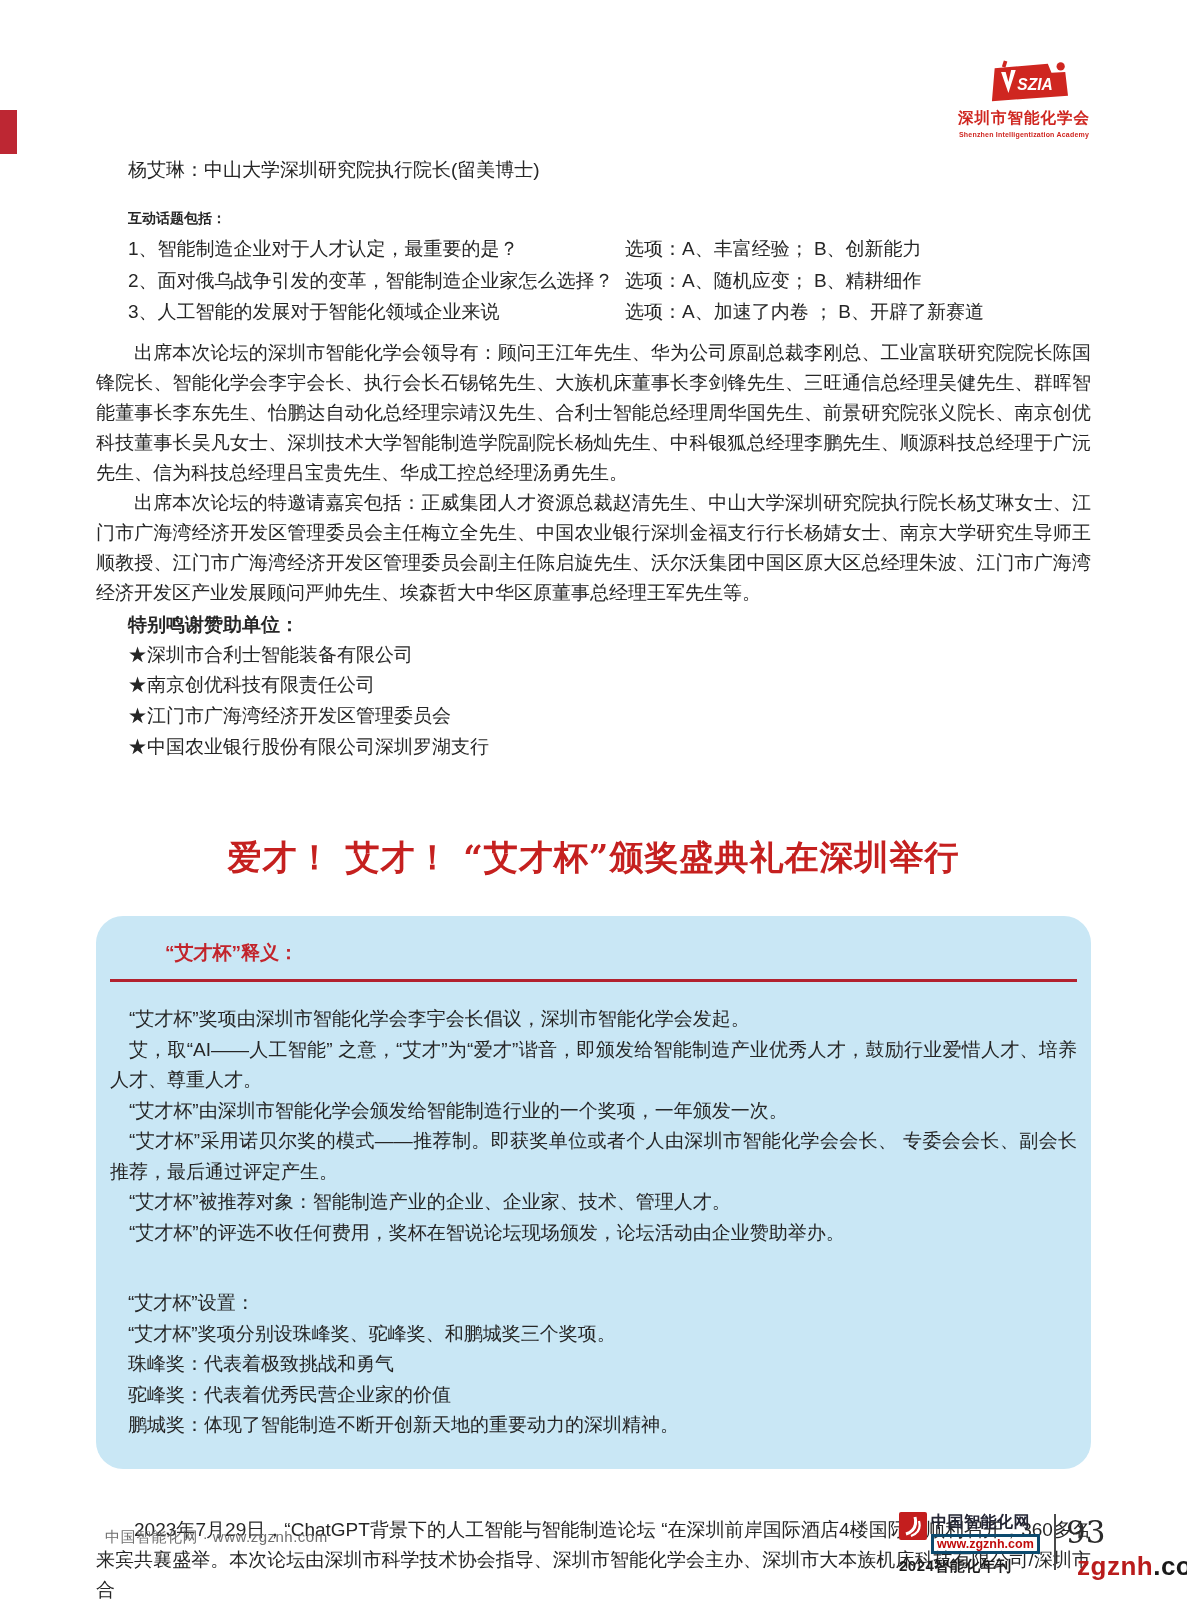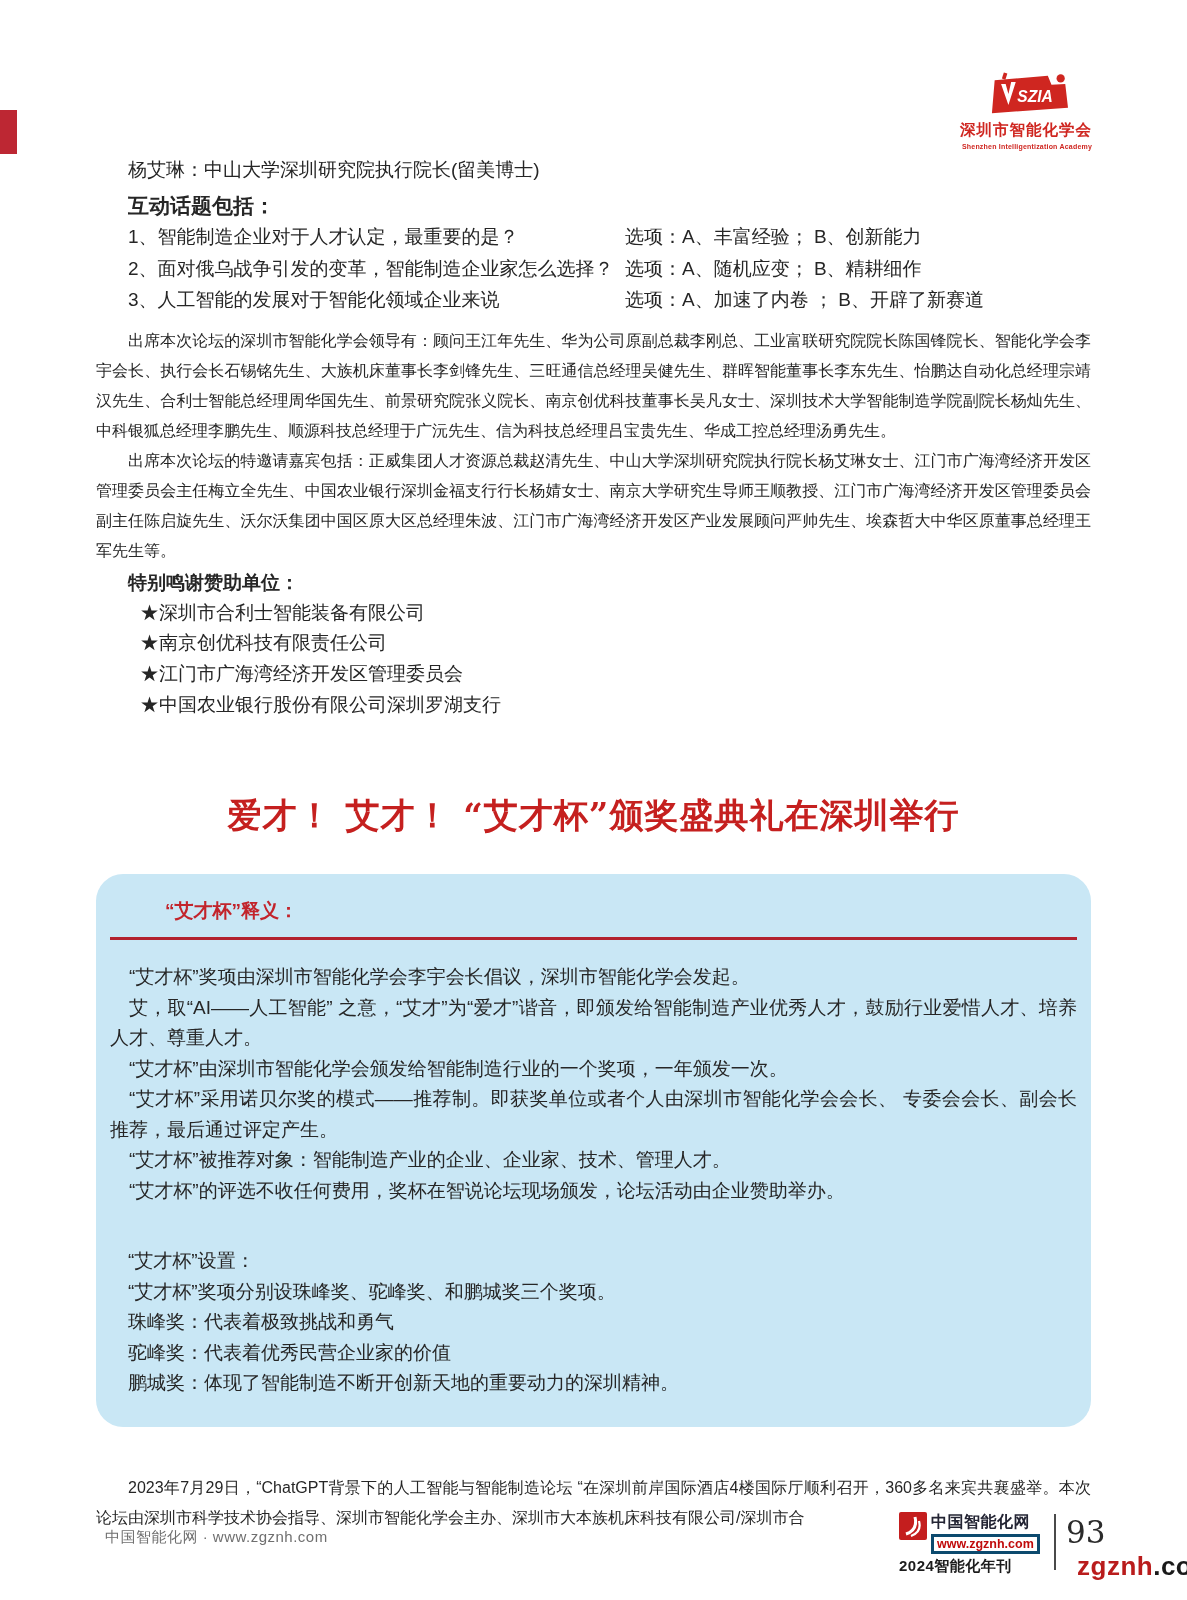--- a/index.html
+++ b/index.html
@@ -5,34 +5,34 @@
   html,body{margin:0;padding:0;background:#e8e8e8;}
   .page{
     position:relative;width:1187px;height:1600px;background:#ffffff;
     margin:0 auto;overflow:hidden;
     font-family:"Liberation Sans",sans-serif;color:#262626;
   }
   
   .red-tab{position:absolute;left:0;top:110px;width:17px;height:44px;background:#bd2733;}
 
   
-  .assoc-logo{position:absolute;left:956px;top:72px;width:136px;text-align:right;}
+  .assoc-logo{position:absolute;left:956px;top:60px;width:136px;text-align:center;}
   .assoc-logo .mark{display:block;margin:0 auto 4px auto;}
   .assoc-name-cn{font-size:15.5px;font-weight:bold;color:#cf2620;letter-spacing:1px;white-space:nowrap;}
   .assoc-name-en{font-size:7px;font-weight:bold;color:#cf2620;letter-spacing:.2px;margin-top:2px;white-space:nowrap;}
 
   .content{position:absolute;left:96px;top:0;width:995px;}
   .indent-block{padding-left:32px;}
   .speaker{margin-top:155px;font-size:19px;line-height:30px;}
-  .topics-label{font-size:21px;line-height:30px;font-weight:bold;margin-top:6px;}
+  .topics-label{font-size:14px;line-height:30px;font-weight:bold;margin-top:18px;}
   .topic-row{display:grid;grid-template-columns:497px 1fr;font-size:19px;line-height:31.5px;}
-  .para{font-size:16px;line-height:30px;text-align:justify;text-indent:2em;}
+  .para{font-size:19px;line-height:30px;text-align:justify;text-indent:2em;}
   .p1{margin-top:10px;}
   .sponsors-label{font-size:19px;line-height:30px;font-weight:bold;margin-top:2px;}
-  .sponsor-item{font-size:19px;line-height:30.7px;margin-left:12px;}
+  .sponsor-item{font-size:19px;line-height:30.7px;}
 
   .headline{
     margin-top:72px;text-align:center;font-family:"DejaVu Serif",serif;
     font-weight:bold;font-size:34px;line-height:46px;color:#c5201f;letter-spacing:1px;
   }
 
   .bluebox{margin-top:36px;background:#c9e7f5;padding:24px 14px 28px 14px;border-radius:27px;}
   .bb-title{font-size:19px;line-height:26px;font-weight:bold;color:#c2242b;margin-left:55px;}
   .bb-rule{border:none;border-top:3px solid #b2222e;margin:13px 0 0 0;}
   .bb-paras{margin-top:22px;}

